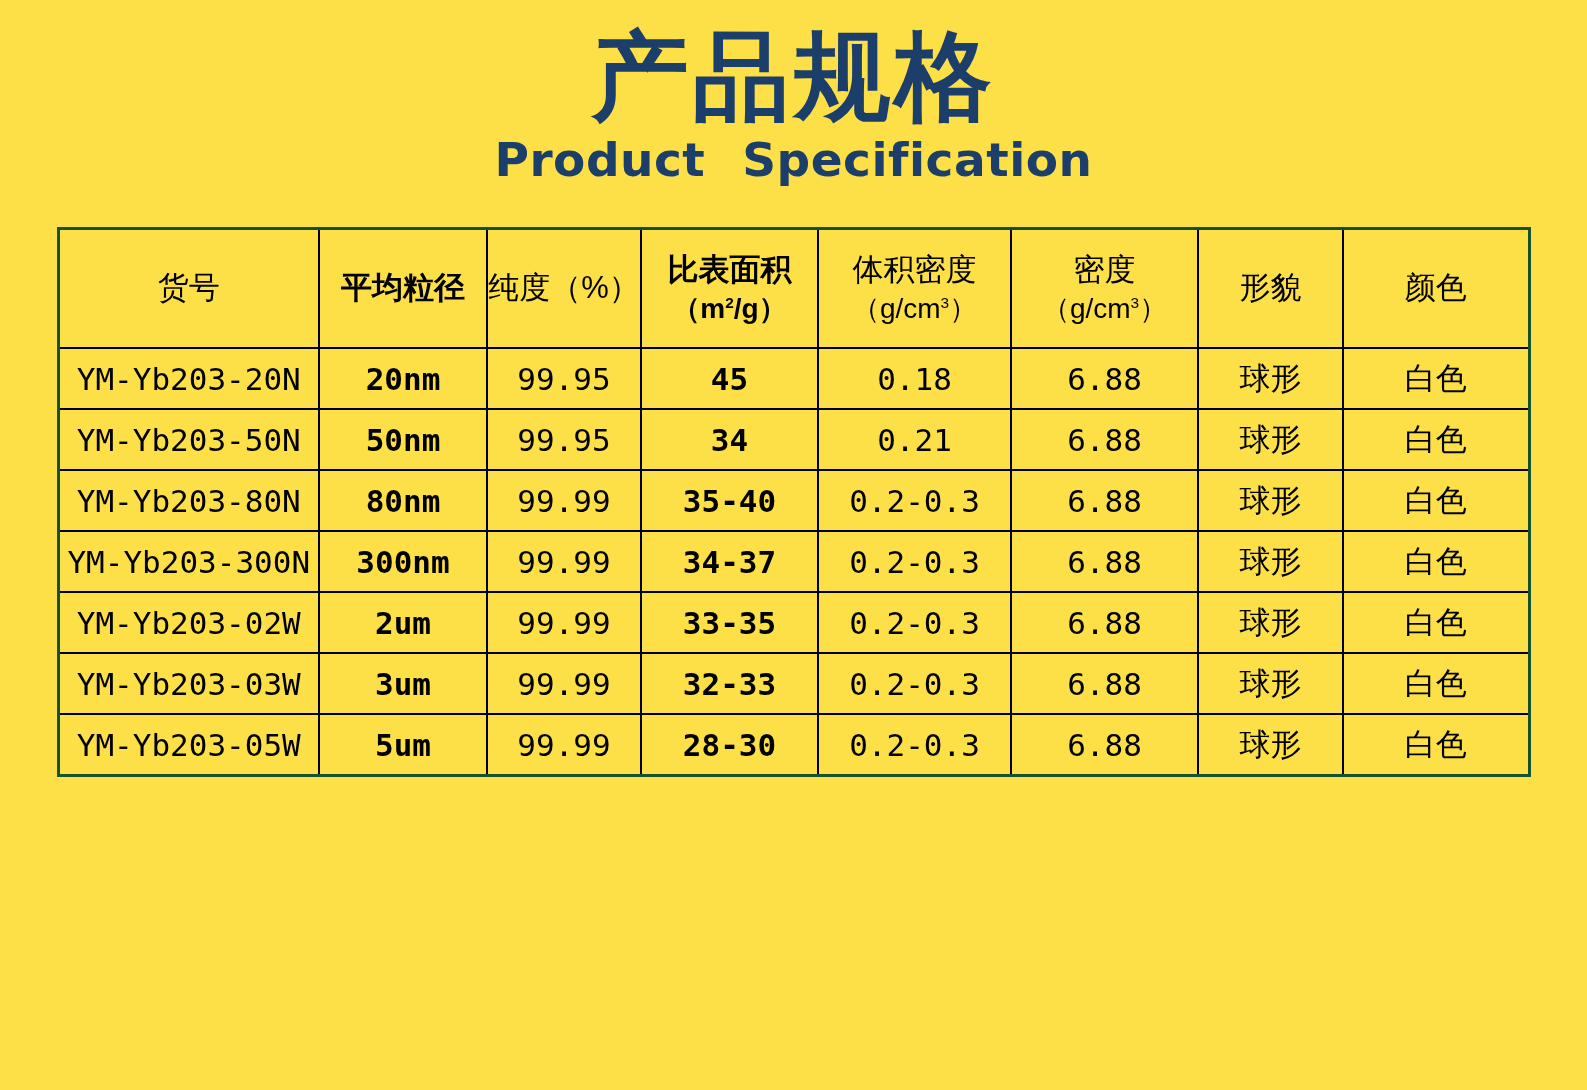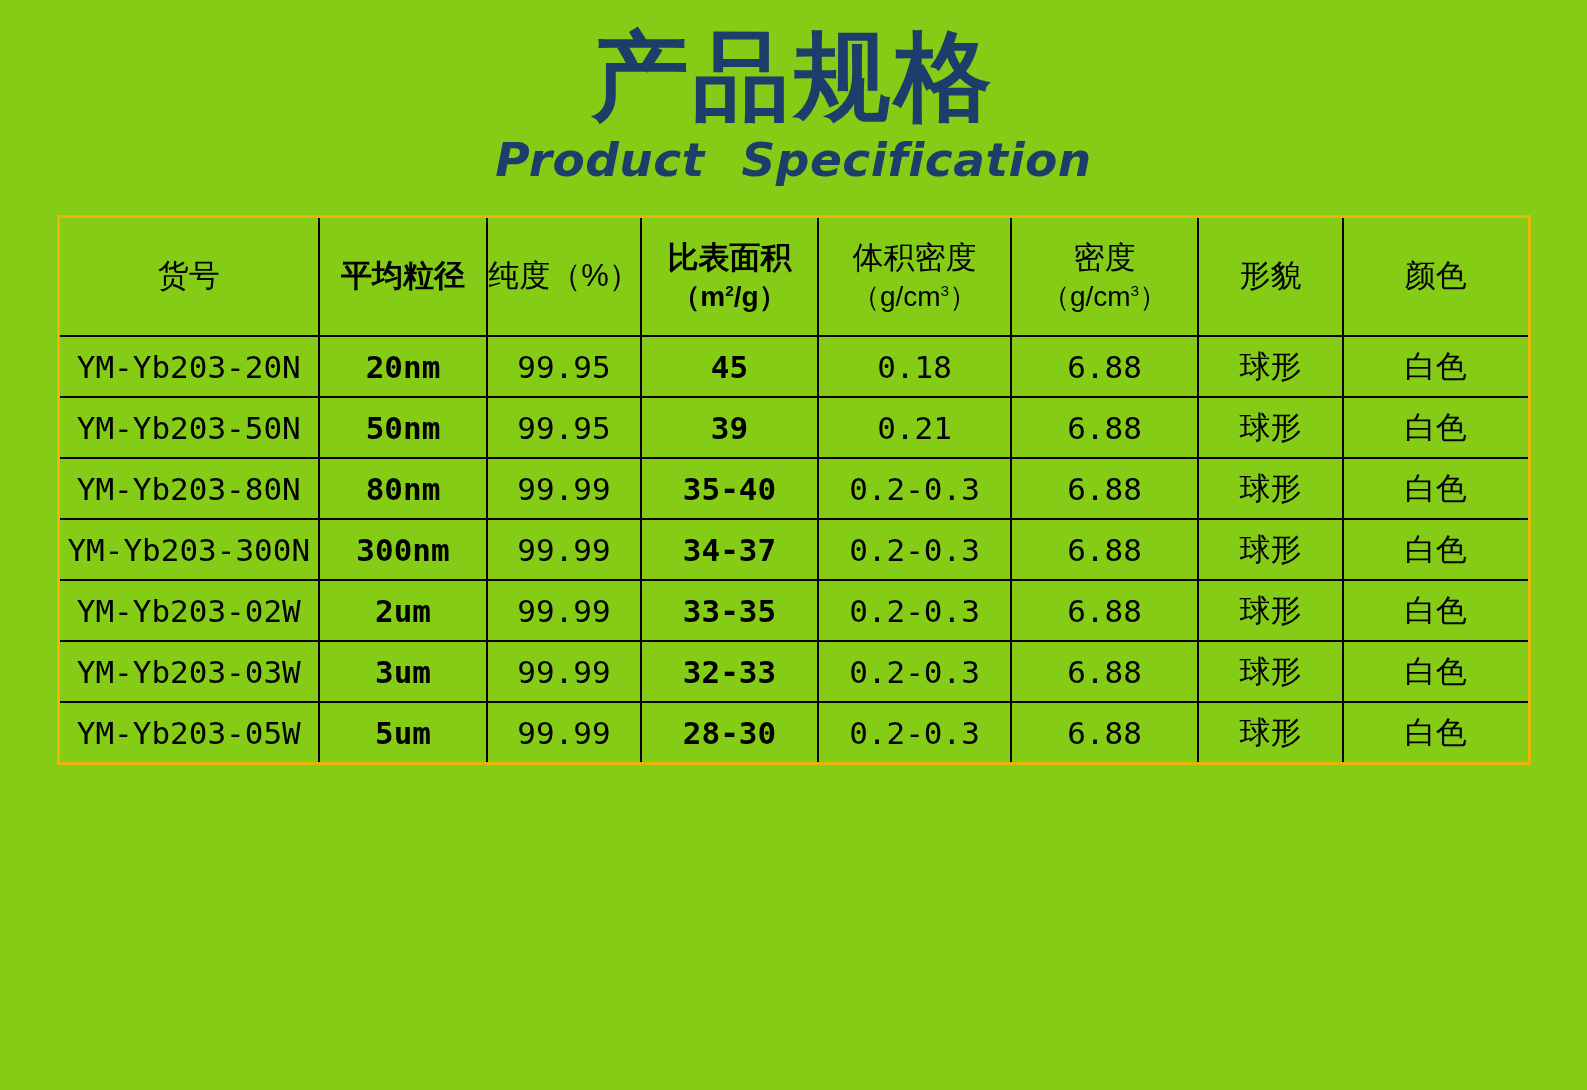--- a/index.html
+++ b/index.html
@@ -10,21 +10,21 @@
   body {
     width: 1587px;
     height: 1090px;
     font-family: "Liberation Sans", sans-serif;
     color: #000000;
   }
   .page {
     position: relative;
     width: 1587px;
     height: 1090px;
-    background: #84cc16;
+    background: #fde047;
     overflow: hidden;
   }
   .title-block {
     text-align: center;
     padding-top: 26px;
   }
   .title-zh {
     font-size: 97px;
     font-weight: bold;
     line-height: 1.05;
@@ -33,28 +33,27 @@
     font-family: "DejaVu Sans", "Liberation Sans", sans-serif;
   }
   .title-en {
     font-size: 47px;
     font-weight: bold;
     margin-top: 4px;
     letter-spacing: 0.5px;
     word-spacing: 20px;
     color: #1c3e6b;
     font-family: "DejaVu Sans", "Liberation Sans", sans-serif;
-    font-style: italic;
   }
   table.spec {
     border-collapse: collapse;
     table-layout: fixed;
     width: 1471px;
-    margin: 28px auto 0 auto;
-    border: 3px solid #eab308;
+    margin: 40px auto 0 auto;
+    border: 3px solid #14532d;
   }
   table.spec th, table.spec td {
     border: 2px solid #000000;
     text-align: center;
     vertical-align: middle;
     padding: 0;
     overflow: hidden;
   }
   thead tr { height: 120px; }
   tbody tr { height: 61px; }
@@ -129,21 +128,21 @@
           <td>45</td>
           <td>0.18</td>
           <td>6.88</td>
           <td>球形</td>
           <td>白色</td>
         </tr>
         <tr>
           <td>YM-Yb203-50N</td>
           <td>50nm</td>
           <td>99.95</td>
-          <td>39</td>
+          <td>34</td>
           <td>0.21</td>
           <td>6.88</td>
           <td>球形</td>
           <td>白色</td>
         </tr>
         <tr>
           <td>YM-Yb203-80N</td>
           <td>80nm</td>
           <td>99.99</td>
           <td>35-40</td>

